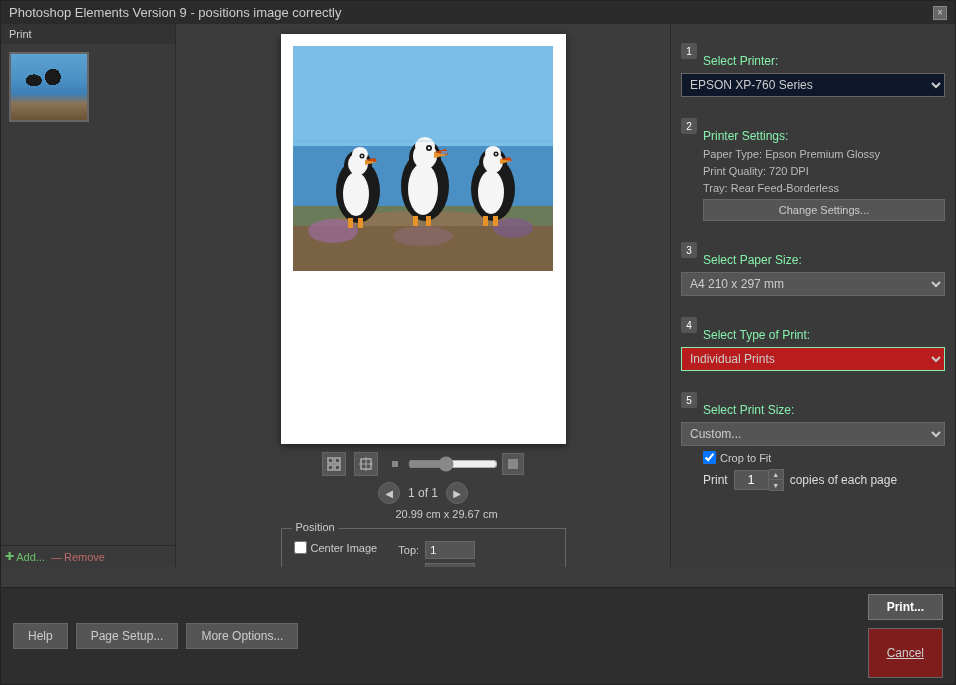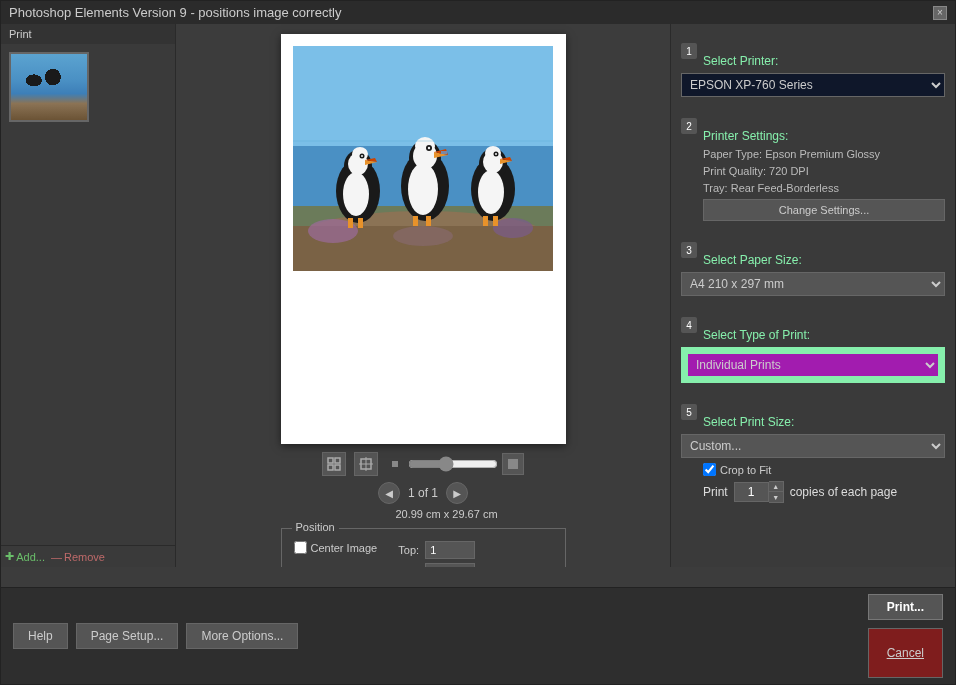--- a/index.html
+++ b/index.html
@@ -636,21 +636,21 @@
           <option>Letter 8.5 x 11 in</option>
           <option>A3 297 x 420 mm</option>
         </select>
       </div>
 
       <div class="section">
         <div class="section-header">
           <div class="section-num">4</div>
           <span class="section-title">Select Type of Print:</span>
         </div>
-        <select style="width:100%;background:#a21caf;border:7px solid #86efac;color:#ccc;font-size:12px;padding:3px 4px;">
+        <select style="width:100%;background:#b91c1c;border:1px solid #86efac;color:#ccc;font-size:12px;padding:3px 4px;">
           <option>Individual Prints</option>
           <option>Picture Package</option>
           <option>Contact Sheet</option>
         </select>
       </div>
 
       <div class="section">
         <div class="section-header">
           <div class="section-num">5</div>
           <span class="section-title">Select Print Size:</span>

